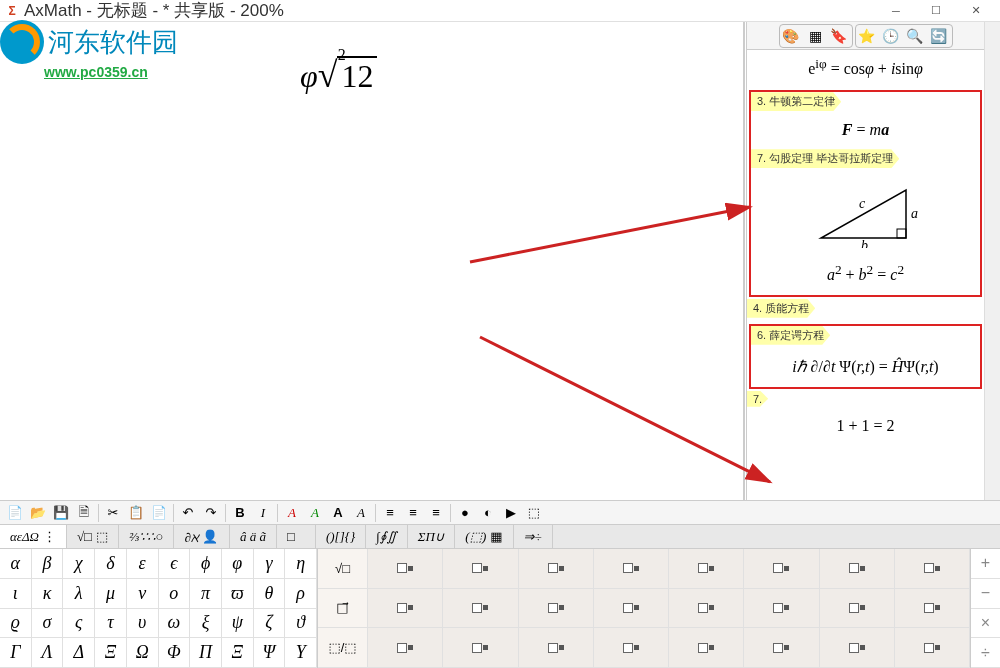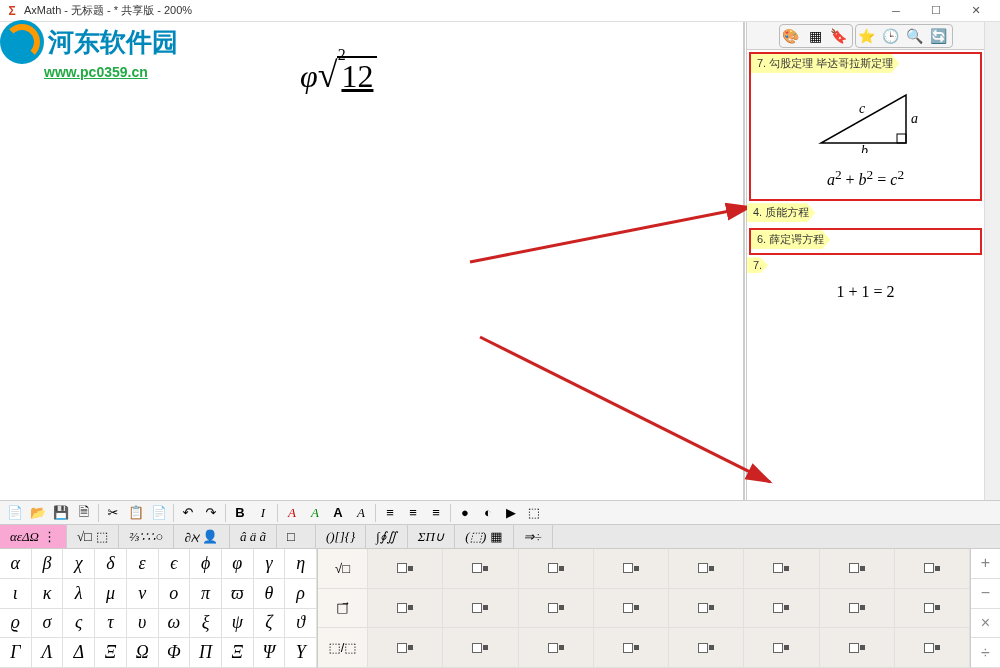--- a/index.html
+++ b/index.html
@@ -1,37 +1,37 @@
 <!DOCTYPE html>
 <html><head>
 <meta charset="utf-8">
 <style>
 * { margin: 0; padding: 0; box-sizing: border-box; }
 body { font-family: "Microsoft YaHei", sans-serif; font-size: 12px; background: #fff; width: 1000px; height: 668px; overflow: hidden; position: relative; }
 
 .titlebar { height: 22px; display: flex; align-items: center; padding: 0 4px; background: #fff; border-bottom: 1px solid #e0e0e0; }
 .titlebar-icon { width: 16px; height: 16px; margin-right: 4px; display: inline-flex; align-items: center; justify-content: center; color: #d04020; font-weight: bold; }
-.titlebar-text { flex: 1; font-size: 11px; color: #333; }
+.titlebar-text { flex: 1; font-size: 17px; color: #333; }
 .win-controls { display: flex; }
 .win-btn { width: 40px; height: 22px; display: flex; align-items: center; justify-content: center; font-size: 11px; color: #555; cursor: pointer; }
 
 .watermark { position: absolute; top: 20px; left: 0; z-index: 100; pointer-events: none; }
 .watermark-logo { display: flex; align-items: center; gap: 4px; }
 .watermark-circle { width: 44px; height: 44px; background: #0099cc; border-radius: 50%; position: relative; }
 .watermark-arc { position: absolute; width: 36px; height: 36px; border: 6px solid #ff9900; border-radius: 50%; border-left-color: transparent; border-bottom-color: transparent; top: 4px; left: 4px; }
-.watermark-text { font-size: 26px; font-weight: bold; color: #0088bb; }
+.watermark-text { font-size: 26px; font-weight: normal; color: #0088bb; }
 .watermark-url { font-size: 14px; color: #22aa44; font-weight: bold; margin-left: 44px; text-decoration: underline; }
 
 .main-area { display: flex; height: 478px; }
 .editor { flex: 1; background: #fff; position: relative; border-right: 1px solid #ccc; }
 .formula-display { position: absolute; top: 32px; left: 300px; font-family: "Times New Roman", serif; font-style: italic; font-size: 32px; }
 .formula-display .radical { position: relative; display: inline-block; }
 .formula-display .idx { position: absolute; top: -8px; left: 20px; font-size: 16px; font-style: normal; }
 .formula-display .surd { font-size: 36px; }
-.formula-display .radicand { border-top: 2px solid #000; padding: 0 4px; font-style: normal; text-decoration: underline; }
+.formula-display .radicand { border-top: 2px solid #000; padding: 0 4px; font-style: normal; }
 
 .arrow { position: absolute; }
 .arrow svg { overflow: visible; }
 
 .side-panel { width: 240px; background: #fff; display: flex; flex-direction: column; border-left: 3px double #ccc; }
 .side-toolbar { height: 28px; display: flex; align-items: center; justify-content: center; gap: 2px; padding: 2px; background: #f5f5f5; border-bottom: 1px solid #ccc; }
 .side-tool-group { display: flex; border: 1px solid #bbb; border-radius: 4px; overflow: hidden; }
 .side-tool { width: 24px; height: 22px; display: flex; align-items: center; justify-content: center; cursor: pointer; font-size: 14px; }
 
 .formula-list { flex: 1; overflow-y: auto; padding: 0; }
@@ -44,21 +44,21 @@
 .triangle-svg { display: block; margin: 8px auto; }
 
 .bottom-toolbar { height: 24px; display: flex; align-items: center; gap: 1px; padding: 1px 4px; background: #f5f5f5; border-top: 1px solid #ccc; }
 .bottom-toolbar .sep { width: 1px; height: 18px; background: #ccc; margin: 0 2px; }
 .tb-btn { width: 22px; height: 20px; display: flex; align-items: center; justify-content: center; cursor: pointer; border-radius: 3px; font-size: 13px; }
 .bold { font-weight: bold; }
 .italic { font-style: italic; font-family: "Times New Roman"; }
 
 .tabs-row { height: 24px; display: flex; background: #e8e8e8; border-top: 1px solid #ccc; }
 .tab { padding: 3px 10px; font-family: "Times New Roman", serif; font-style: italic; font-size: 13px; border-right: 1px solid #ccc; cursor: pointer; display: flex; align-items: center; gap: 4px; }
-.tab.active { background: #f9a8d4; }
+.tab.active { background: #ffffff; }
 .tab-sym { font-style: normal; }
 
 .symbols-row { display: flex; height: 120px; border-top: 1px solid #ccc; }
 .greek-grid { width: 318px; display: grid; grid-template-columns: repeat(10, 1fr); grid-template-rows: repeat(4, 1fr); border-right: 1px solid #ccc; }
 .greek-cell { display: flex; align-items: center; justify-content: center; font-family: "Times New Roman", serif; font-style: italic; font-size: 18px; border-right: 1px solid #e0e0e0; border-bottom: 1px solid #e0e0e0; cursor: pointer; }
 
 .template-grid { flex: 1; display: grid; grid-template-columns: 50px repeat(8, 1fr); grid-template-rows: repeat(3, 1fr); }
 .tmpl-cell { display: flex; align-items: center; justify-content: center; border-right: 1px solid #e0e0e0; border-bottom: 1px solid #e0e0e0; cursor: pointer; font-size: 13px; background: #f0ece8; }
 .tmpl-cell.head { background: #f8f4f0; }
 .tmpl-box { width: 10px; height: 10px; border: 1px solid #666; background: #fff; display: inline-block; }
@@ -128,32 +128,36 @@
         <div class="side-tool">🔖</div>
       </div>
       <div class="side-tool-group">
         <div class="side-tool">⭐</div>
         <div class="side-tool">🕒</div>
         <div class="side-tool">🔍</div>
         <div class="side-tool">🔄</div>
       </div>
     </div>
     <div class="formula-list" id="formula-list">
+        <div class="formula-item">
+          <div class="formula-content">e<sup>iφ</sup> = cos<i>φ</i> + <i>i</i>sin<i>φ</i></div>
+        </div>
         <div class="highlight-box">
+          <div class="formula-item"><span class="formula-label">3. 牛顿第二定律</span><div class="formula-content"><b><i>F</i></b> = <i>m</i><b><i>a</i></b></div></div>
           <div class="formula-item"><span class="formula-label">7. 勾股定理 毕达哥拉斯定理</span><svg class="triangle-svg" width="110" height="68">
       <path d="M10 58 L95 58 L95 10 Z" fill="none" stroke="#000" stroke-width="1.5"></path>
       <rect x="86" y="49" width="9" height="9" fill="none" stroke="#000"></rect>
       <text x="48" y="28" font-style="italic" font-family="Times" font-size="14">c</text>
       <text x="100" y="38" font-style="italic" font-family="Times" font-size="14">a</text>
       <text x="50" y="70" font-style="italic" font-family="Times" font-size="14">b</text>
     </svg><div class="formula-content"><i>a</i><sup>2</sup> + <i>b</i><sup>2</sup> = <i>c</i><sup>2</sup></div></div>
         </div>
         <div class="formula-item"><span class="formula-label">4. 质能方程</span></div>
         <div class="highlight-box">
-          <div class="formula-item"><span class="formula-label">6. 薛定谔方程</span></div>
+          <div class="formula-item"><span class="formula-label">6. 薛定谔方程</span><div class="formula-content"><i>iℏ</i> ∂/∂<i>t</i> Ψ(<i>r,t</i>) = <i>Ĥ</i>Ψ(<i>r,t</i>)</div></div>
         </div>
         <div class="formula-item"><span class="formula-label">7.</span><div class="formula-content">1 + 1 = 2</div></div>
       </div>
   </div>
   <div class="vscroll"></div>
 </div>
 
 <div class="bottom-toolbar">
   <div class="tb-btn">📄</div>
   <div class="tb-btn">📂</div>

